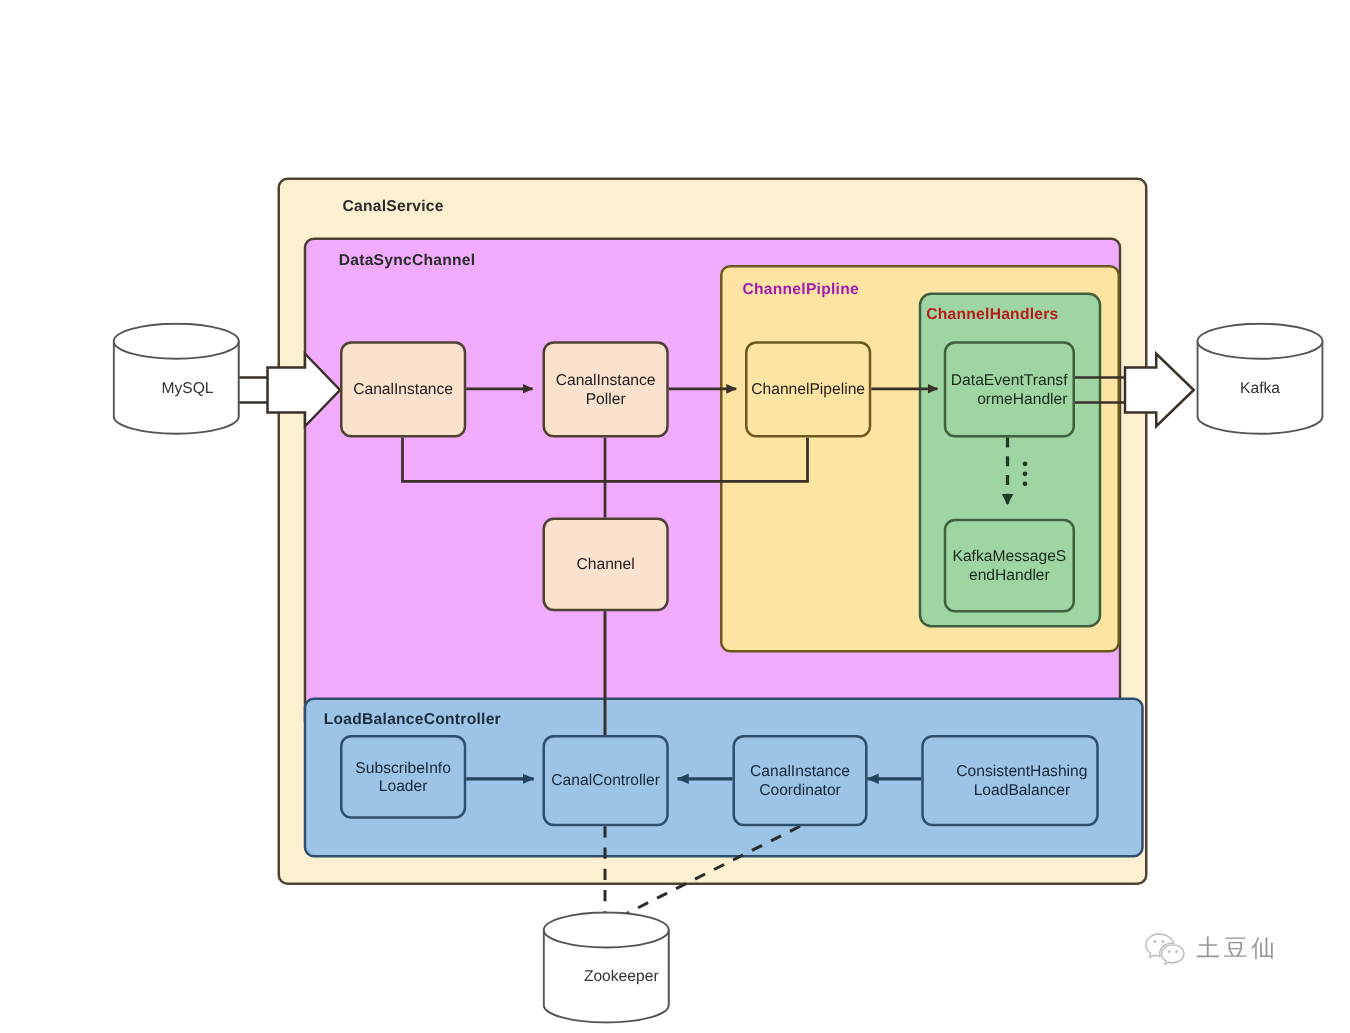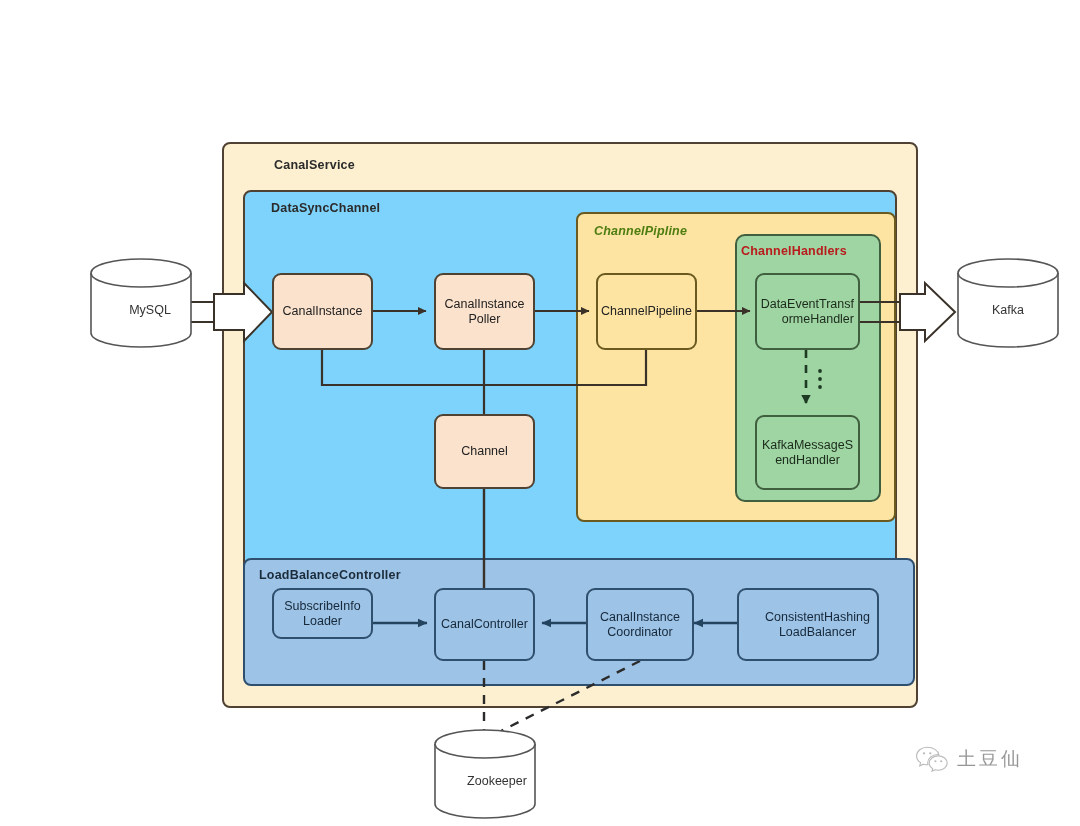--- a/index.html
+++ b/index.html
@@ -34,31 +34,31 @@
   }
   #canal-service {
     left: 222px; top: 142px; width: 696px; height: 566px;
     background: #fdf0d0;
     border: 2px solid #4f4233;
   }
   #canal-service > .container-label { left: 50px; top: 14px; color: #2b2b2b; }
 
   #data-sync-channel {
     left: 243px; top: 190px; width: 654px; height: 395px;
-    background: #7dd3fc;
+    background: #f0abfc;
     border: 2px solid #4f4233;
   }
   #data-sync-channel > .container-label { left: 26px; top: 9px; color: #2b2b2b; }
 
   #channel-pipline {
     left: 576px; top: 212px; width: 320px; height: 310px;
     background: #fde4a2;
     border: 2px solid #6b5a20;
   }
-  #channel-pipline > .container-label { left: 16px; top: 10px; color: #4d7c0f; font-style: italic; }
+  #channel-pipline > .container-label { left: 16px; top: 10px; color: #a21caf; }
 
   #channel-handlers {
     left: 735px; top: 234px; width: 146px; height: 268px;
     background: #9fd4a3;
     border: 2px solid #3f5f3f;
     border-radius: 10px;
   }
   #channel-handlers > .container-label { left: 4px; top: 8px; color: #b91c1c; }
 
   #load-balance-controller {
@@ -260,21 +260,21 @@
   <div class="node green" id="n-data-event-transforme-handler" style="left:755px; top:273px; width:105px; height:77px; flex-direction:column;align-items:flex-end;">
     <span>DataEventTransf</span>
     <span>ormeHandler</span>
   </div>
 
   <div class="node green" id="n-kafka-message-send-handler" style="left:755px; top:415px; width:105px; height:75px; flex-direction:column;">
     <span>KafkaMessageS</span>
     <span>endHandler</span>
   </div>
 
-  <div class="node blue" id="n-subscribe-info-loader" style="left:272px; top:588px; width:101px; height:51px; flex-direction:column;">
+  <div class="node blue" id="n-subscribe-info-loader" style="left:272px; top:588px; width:101px; height:67px; flex-direction:column;">
     <span>SubscribeInfo</span>
     <span>Loader</span>
   </div>
 
   <div class="node blue" id="n-canal-controller" style="left:434px; top:588px; width:101px; height:73px;">
     <span>CanalController</span>
   </div>
 
   <div class="node blue" id="n-canal-instance-coordinator" style="left:586px; top:588px; width:108px; height:73px; flex-direction:column;">
     <span>CanalInstance</span>

